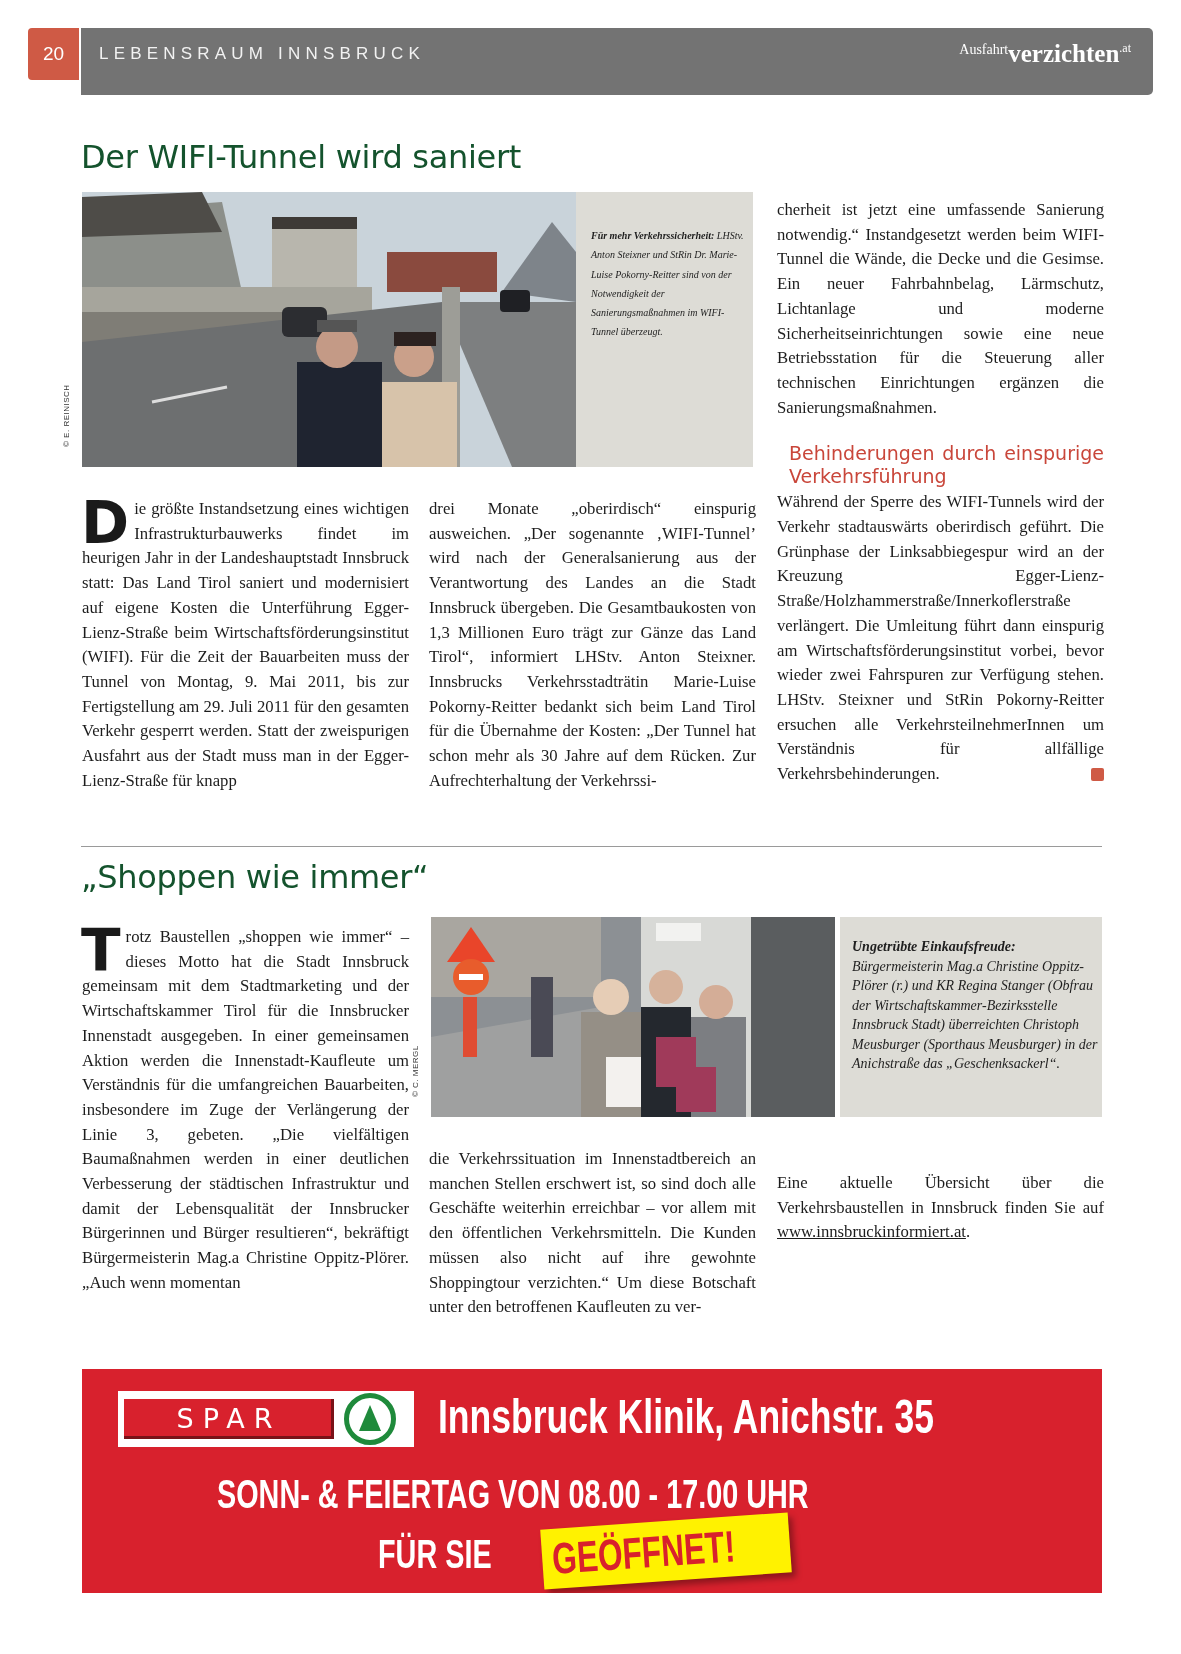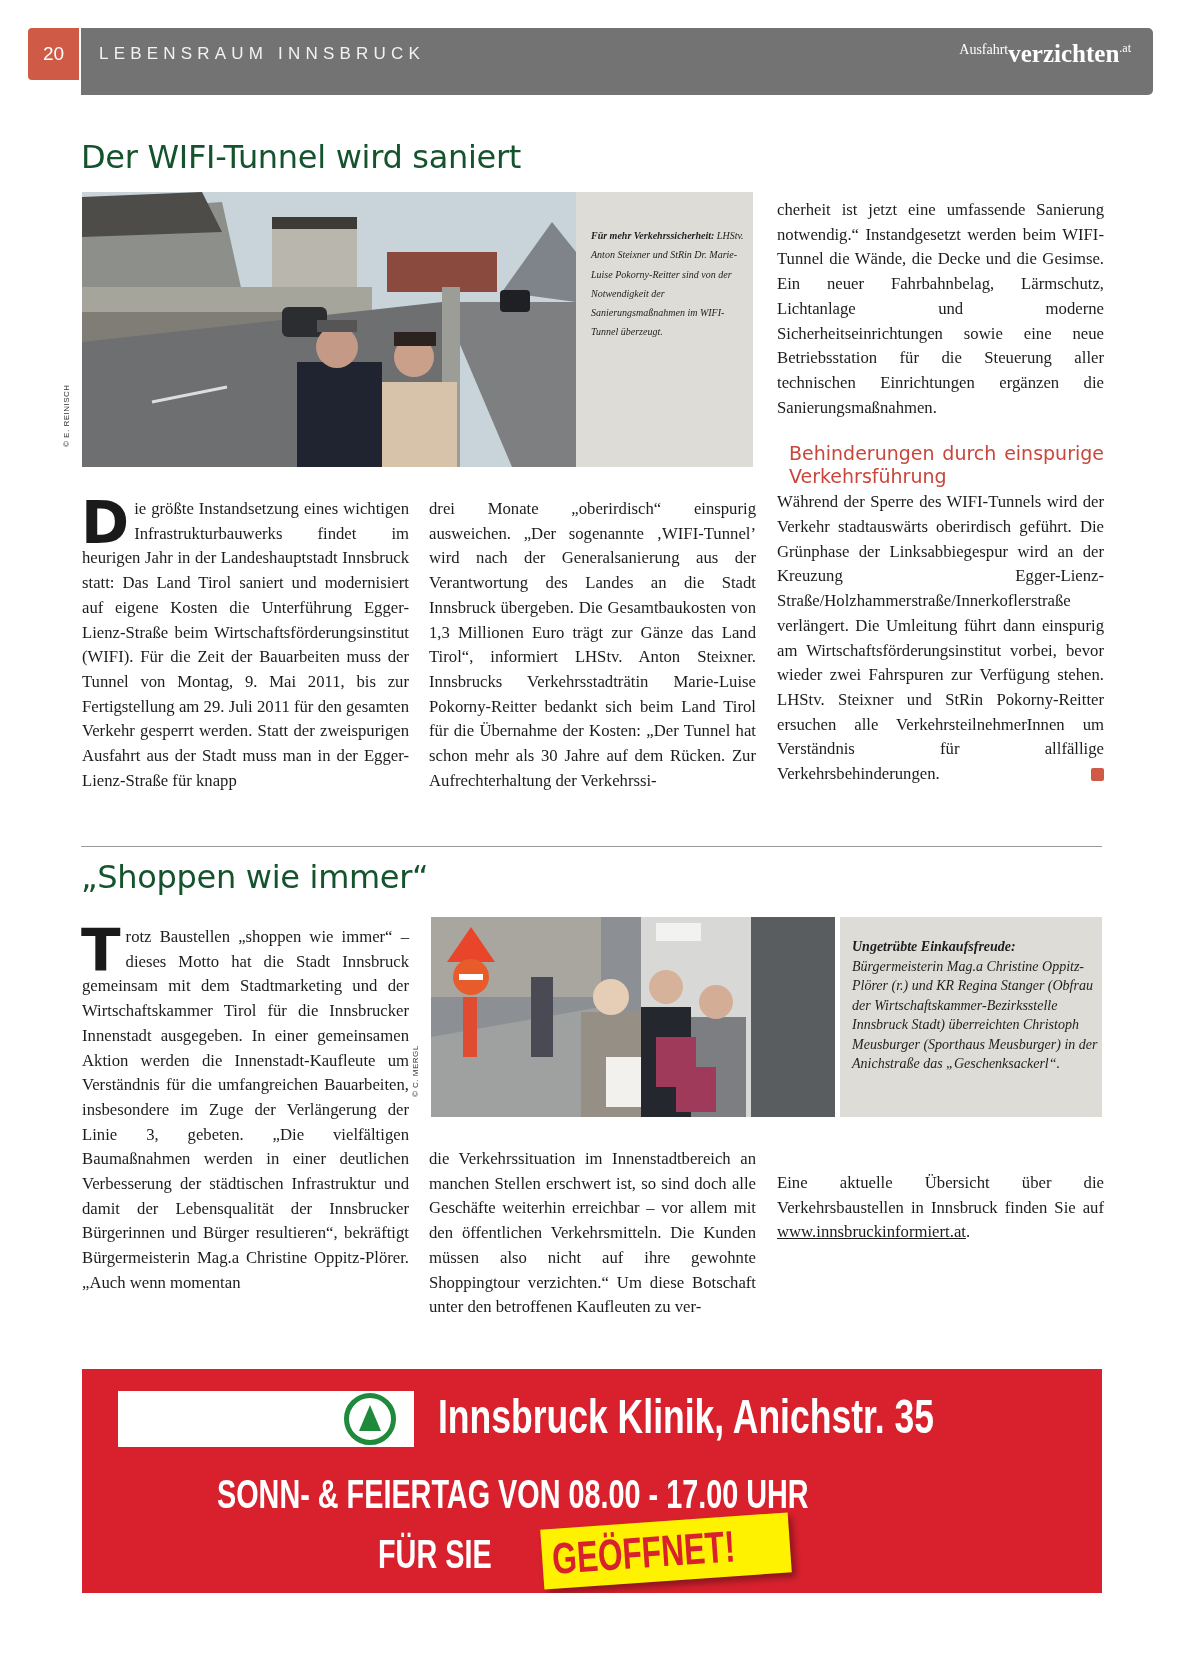--- a/index.html
+++ b/index.html
@@ -158,20 +158,23 @@
   <span>die Verkehrssituation im Innenstadtbereich an manchen Stellen erschwert ist, so sind doch alle Geschäfte weiterhin erreichbar – vor allem mit den öffentlichen Verkehrsmitteln. Die Kunden müssen also nicht auf ihre gewohnte Shoppingtour verzichten.“ Um diese Botschaft unter den betroffenen Kaufleuten zu ver-</span>
 </div>
 
 <div class="col" style="left:777px; top:1147px;">
   <div style="height:24px;"></div>
   <p><span>Eine aktuelle Übersicht über die Verkehrsbaustellen in Innsbruck finden Sie auf </span><a class="link">www.innsbruckinformiert.at</a><span>.</span></p>
 </div>
 
 <div class="ad">
   <div class="spar-logo">
+    <div class="spar-plate">
+      <div class="spar-word">SPAR</div>
+    </div>
     <div class="spar-circle">
       <div class="spar-tree"></div>
     </div>
   </div>
   <div class="ad-line1">Innsbruck Klinik, Anichstr. 35</div>
   <div class="ad-line2">SONN- &amp; FEIERTAG VON 08.00 - 17.00 UHR</div>
   <div class="ad-line3">FÜR SIE</div>
   <div class="ad-badge">
     <span>GEÖFFNET!</span>
   </div>

